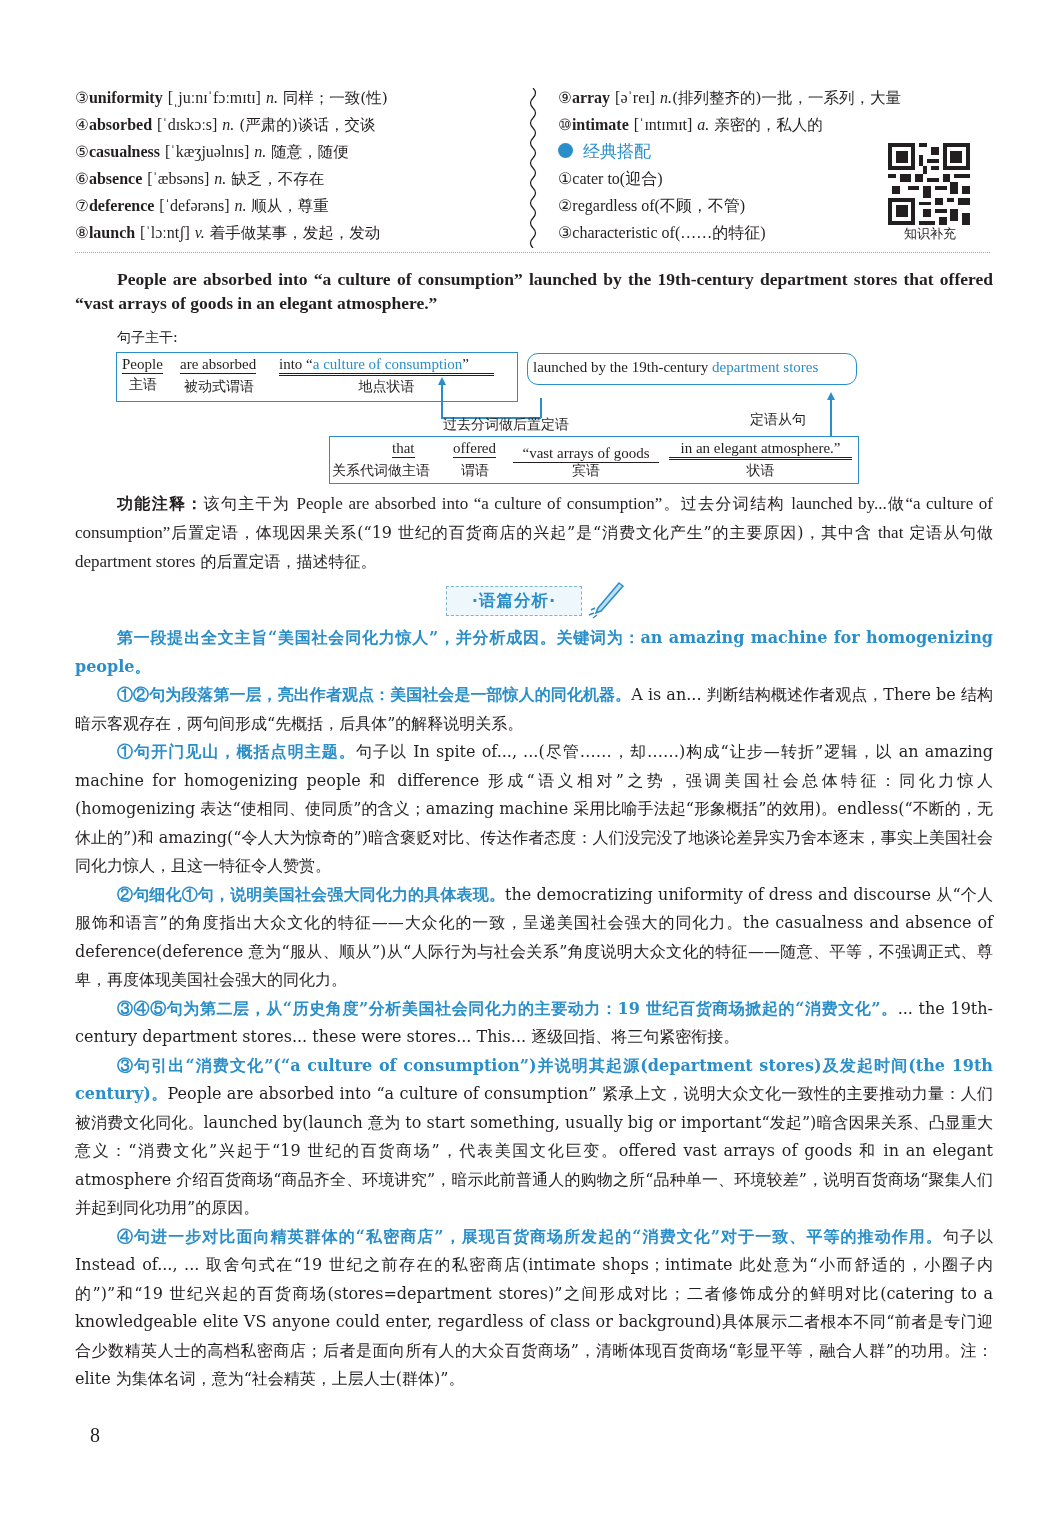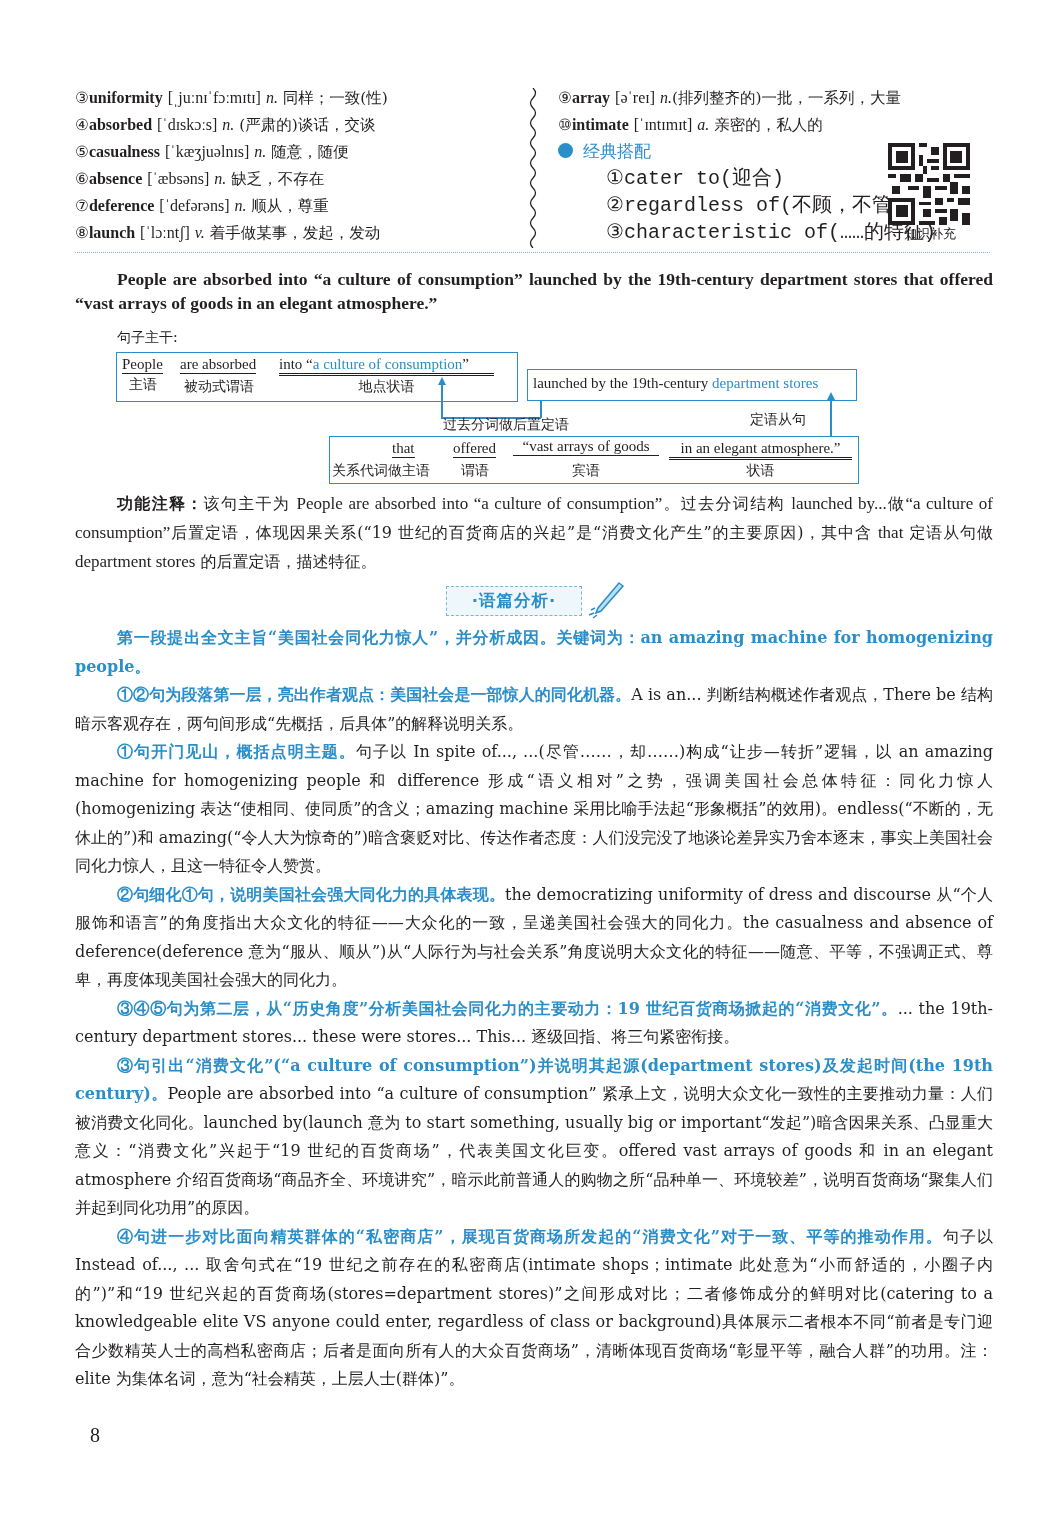--- a/index.html
+++ b/index.html
@@ -13,21 +13,21 @@
   .vocab { position: absolute; left: 75px; top: 84px; width: 460px; font-size: 15.5px; }
   .vocab-row { height: 27px; line-height: 27px; white-space: nowrap; }
   .vocab-row .word { font-family: "Liberation Serif", serif; font-weight: bold; font-size: 16px; }
   .vocab-row .ipa { font-family: "Liberation Serif", serif; font-size: 16px; }
   .vocab-row .pos { font-family: "Liberation Serif", serif; font-style: italic; font-size: 16px; }
   .wavy { position: absolute; left: 527px; top: 88px; width: 12px; height: 160px; }
   .vocab-right { position: absolute; left: 558px; top: 84px; width: 420px; font-size: 15.5px; }
   .phrase-head { height: 27px; line-height: 27px; color: #2a8ec9; font-size: 17px; }
   .dot { display: inline-block; width: 15px; height: 15px; border-radius: 50%; background: #2a8ec9;
          vertical-align: -1px; margin-right: 10px; }
-  .phrase { font-family: Liberation Mono, monospace; font-size: 20px; margin-left: 48px; }
+  .phrase { font-family: Liberation Serif, serif; font-size: 16px; }
   .qr { position: absolute; left: 887px; top: 143px; width: 84px; height: 82px; }
   .qr-label { position: absolute; left: 885px; top: 225px; width: 90px; text-align: center; font-size: 13px; }
   .dotted-rule { position: absolute; left: 75px; top: 252px; width: 915px; border-top: 1.5px dotted #7fb3d1; }
 
   
   .sentence { position: absolute; left: 75px; top: 267px; width: 918px; font-family: "Liberation Serif", serif;
               font-weight: bold; font-size: 17.5px; line-height: 24px; text-indent: 42px; text-align: justify; }
   .main-label { position: absolute; left: 117px; top: 329px; font-size: 14px; }
 
   
@@ -157,34 +157,34 @@
   <div class="cell ul" style="left:63px;top:3px;">are absorbed</div>
   <div class="cell lbl" style="left:67px;top:25px;">被动式谓语</div>
   <div class="cell dul" style="left:162px;top:3px;width:215px;text-align:left;"><span>into “</span><span class="blue">a culture of consumption</span><span>”</span></div>
   <div class="cell lbl" style="left:162px;top:25px;width:215px;">地点状语</div>
 </div>
 <div class="arrow-up" style="left:438px;top:377px;"></div>
 <div class="conn" style="left:441px;top:384px;width:1.5px;height:34px;"></div>
 <div class="conn" style="left:441px;top:417px;width:100px;height:1.5px;"></div>
 <div class="conn" style="left:540px;top:398px;width:1.5px;height:20px;"></div>
 
-<div class="box dg" style="left:527px;top:369px;width:328px;height:30px;">
+<div class="box dg" style="left:527px;top:353px;width:328px;height:30px;border-radius:11px;">
   <div class="cell" style="left:5px;top:5px;"><span>launched by the 19th-century </span><span class="blue">department stores</span></div>
 </div>
 <div class="cell dg lbl" style="left:443px;top:416px;">过去分词做后置定语</div>
 <div class="cell dg lbl" style="left:750px;top:411px;">定语从句</div>
 <div class="arrow-up" style="left:827px;top:392px;"></div>
 <div class="conn" style="left:830px;top:399px;width:1.5px;height:38px;"></div>
 
 <div class="box dg" style="left:329px;top:436px;width:528px;height:46px;">
   <div class="cell ul" style="left:62px;top:3px;">that</div>
   <div class="cell lbl" style="left:2px;top:25px;">关系代词做主语</div>
   <div class="cell ul" style="left:123px;top:3px;">offered</div>
   <div class="cell lbl" style="left:131px;top:25px;">谓语</div>
-  <div class="cell ul" style="left:183px;top:1px;width:146px;text-align:center;">“vast arrays of goods</div>
+  <div class="cell ul" style="left:183px;top:8px;width:146px;text-align:center;">“vast arrays of goods</div>
   <div class="cell lbl" style="left:183px;top:25px;width:146px;">宾语</div>
   <div class="cell dul" style="left:339px;top:3px;width:183px;">in an elegant atmosphere.”</div>
   <div class="cell lbl" style="left:339px;top:25px;width:183px;text-align:center;">状语</div>
 </div>
 
 <div class="note">
   <span class="bold">功能注释：</span><span>该句主干为 </span><span class="en">People are absorbed into “a culture of consumption”</span><span>。过去分词结构 </span><span class="en">launched by...</span><span>做</span><span class="en">“a culture of consumption”</span><span>后置定语，体现因果关系(“19 世纪的百货商店的兴起”是“消费文化产生”的主要原因)，其中含 </span><span class="en">that</span><span> 定语从句做 </span><span class="en">department stores</span><span> 的后置定语，描述特征。</span>
 </div>
 
 <div class="section-tag sans">·语篇分析·</div>

